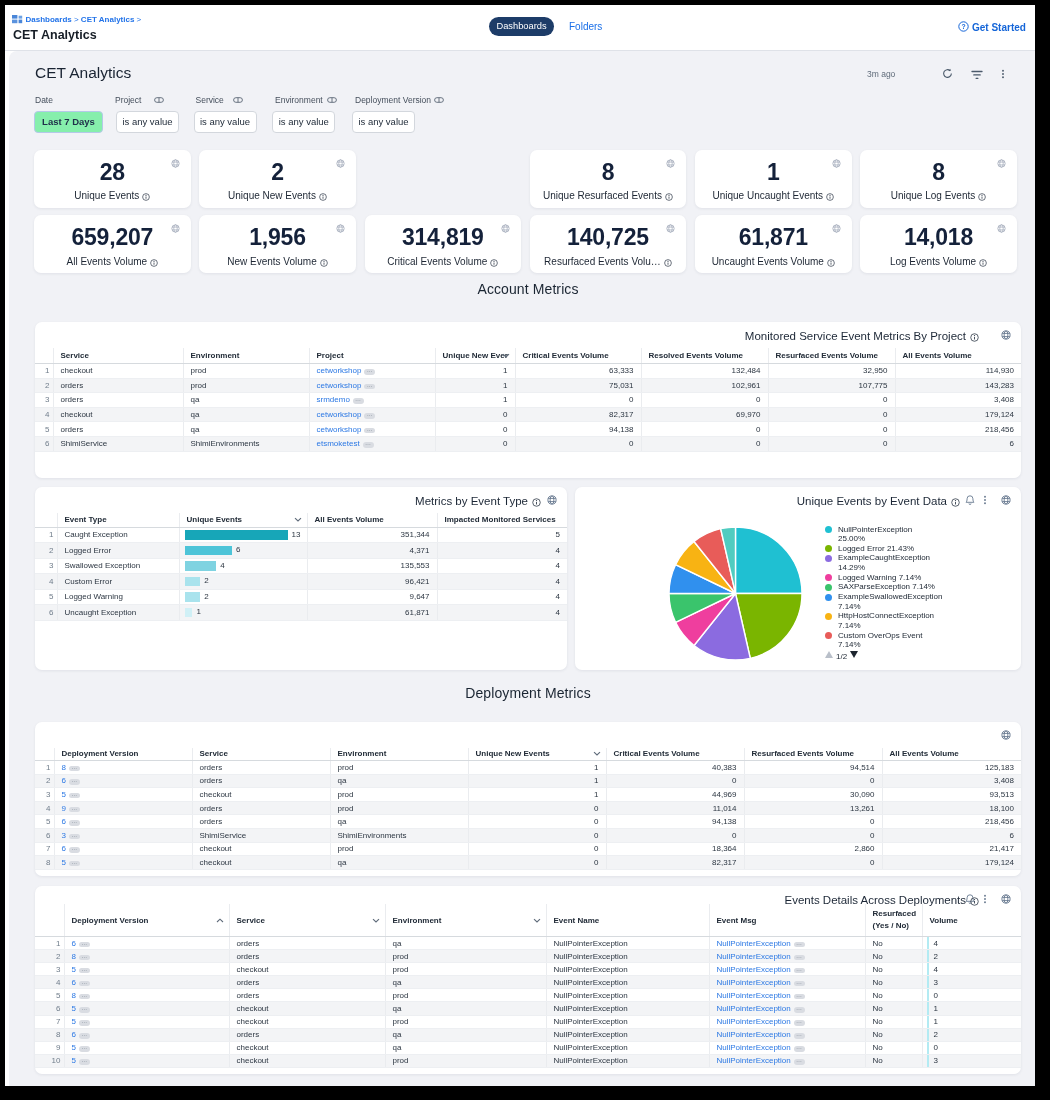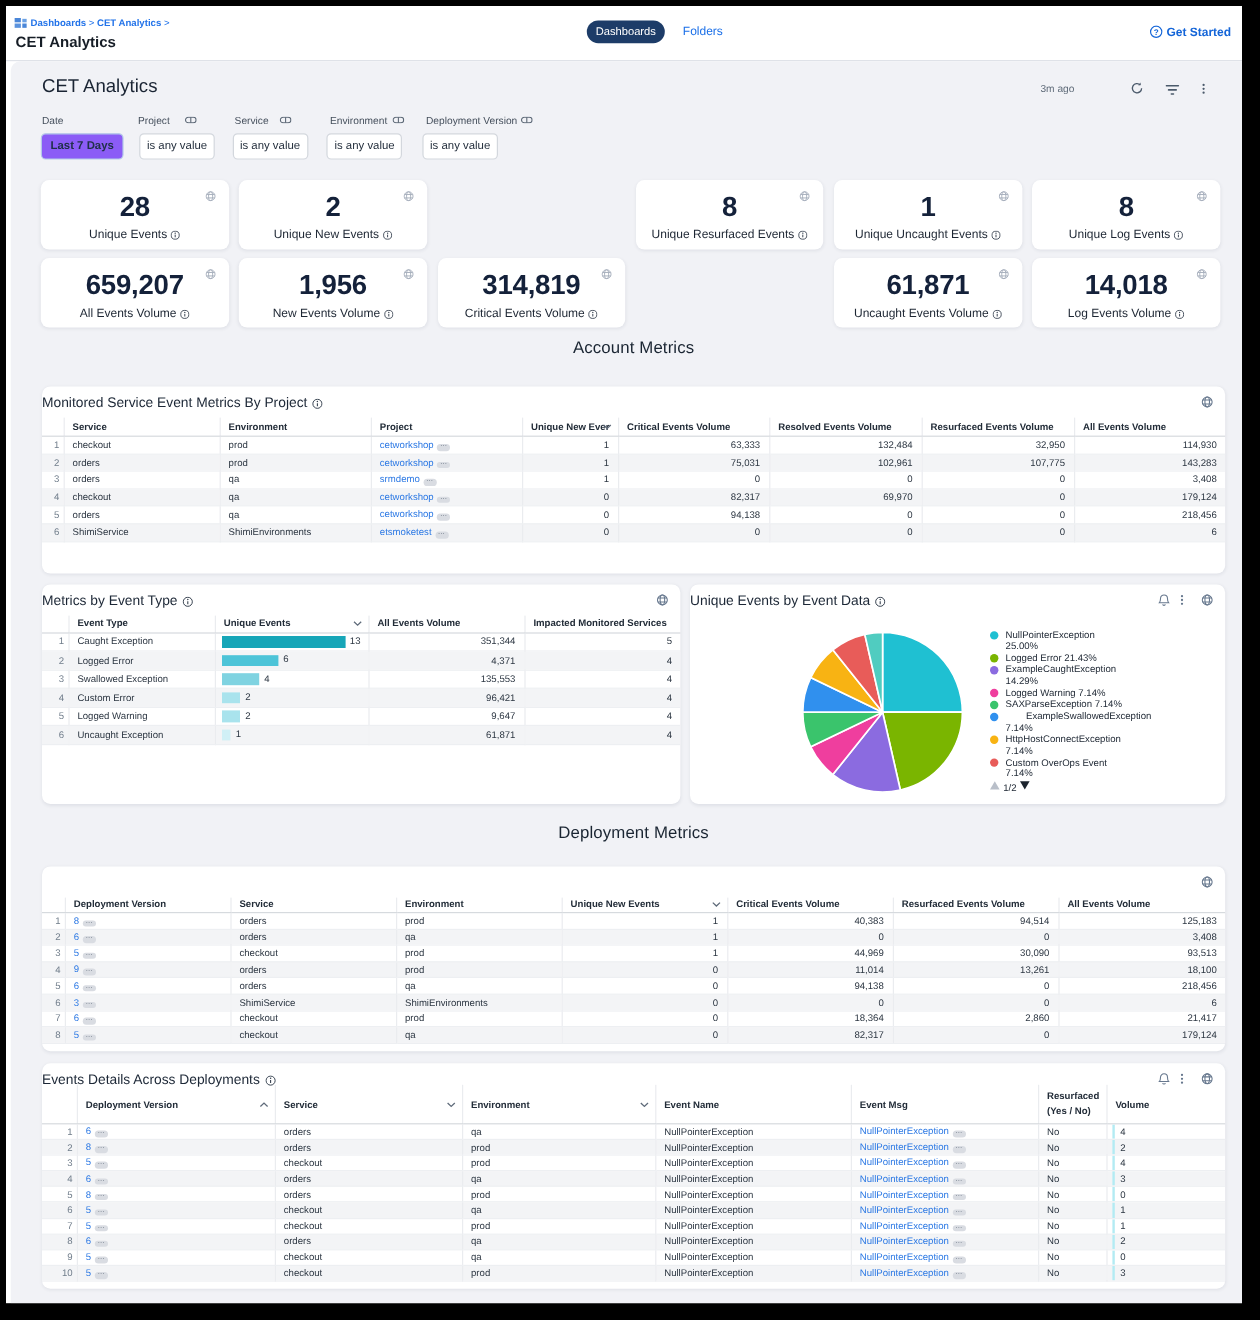--- a/index.html
+++ b/index.html
@@ -1,20 +1,20 @@
 <!DOCTYPE html>
 <html><head><meta charset="utf-8"><style>
 *{margin:0;padding:0;box-sizing:border-box}
 html,body{width:1050px;height:1100px;background:#000;font-family:"Liberation Sans",sans-serif;-webkit-font-smoothing:antialiased}
 .win{position:absolute;left:5px;top:5px;width:1030px;height:1081px;background:#fff;overflow:hidden}
 .abs{position:absolute}
 .panel{position:absolute;left:4px;top:46px;width:1026px;height:1035px;background:#f1f2f6;border-top-left-radius:8px}
 .card{position:absolute;background:#fff;border-radius:7px;box-shadow:0 1px 3px rgba(25,35,60,.08)}
 .sechdr{position:absolute;left:30px;width:986px;text-align:center;font-size:14px;font-weight:500;color:#1a2532;letter-spacing:.1px}
-.ttl{position:absolute;left:0;top:8px;width:100%;text-align:left;font-size:11.5px;color:#1c2736;font-weight:500}
+.ttl{position:absolute;left:0;top:8px;width:100%;text-align:right;font-size:11.5px;color:#1c2736;font-weight:500}
 .ttl .ico{display:inline-block;vertical-align:-1.5px;margin-left:4px}
 table.tb{border-collapse:collapse;table-layout:fixed;position:absolute;left:0;font-size:8px;color:#2c3642}
 table.tb td,table.tb th{overflow:hidden;white-space:nowrap;border-right:1px solid #eaecef;padding:0 0 0 7px;text-align:left;font-weight:400;vertical-align:middle}
 table.tb td:last-child,table.tb th:last-child{border-right:none}
 table.tb th{font-weight:700;color:#222c38;border-bottom:1px solid #d6dade;position:relative}
 table.tb td{border-bottom:1px solid #edeff2}
 table.tb tr.even td{background:#f3f4f6}
 table.tb .rn{color:#707d8b;text-align:right;padding:0 3px 0 0}
 table.tb .num{text-align:right;padding:0 7px 0 0}
 table.tb td.vol{position:relative;padding-left:11px}
@@ -108,21 +108,21 @@
     </div>
 <div class="abs" style="left:350px;top:90px;font-size:8.5px;font-weight:500;color:#454f5c">Deployment Version</div>
 <div class="abs" style="left:429px;top:92px">
       <svg width="10" height="6" viewBox="0 0 10 6" style="display:block">
         <g fill="none" stroke="#5b6775" stroke-width="0.9">
           <rect x="0.6" y="0.7" width="8.8" height="4.6" rx="2.3"></rect>
           <line x1="5" y1="0.7" x2="5" y2="5.3"></line>
         </g>
       </svg>
     </div>
-<div class="abs" style="left:29px;top:106px;width:69px;height:21.5px;background:#8b5cf6;border:1px solid #b4c9e8;border-radius:4px;font-size:9.5px;font-weight:600;color:#20304a;text-align:center;line-height:20px">Last 7 Days</div>
+<div class="abs" style="left:29px;top:106px;width:69px;height:21.5px;background:#86efac;border:1px solid #b4c9e8;border-radius:4px;font-size:9.5px;font-weight:600;color:#20304a;text-align:center;line-height:20px">Last 7 Days</div>
 <div class="abs" style="left:111px;top:106px;width:63px;height:21.5px;background:#fff;border:1px solid #d3d7dd;border-radius:4px;font-size:9.5px;color:#232e3c;text-align:center;line-height:20px">is any value</div>
 <div class="abs" style="left:188.5px;top:106px;width:63px;height:21.5px;background:#fff;border:1px solid #d3d7dd;border-radius:4px;font-size:9.5px;color:#232e3c;text-align:center;line-height:20px">is any value</div>
 <div class="abs" style="left:267.3px;top:106px;width:63px;height:21.5px;background:#fff;border:1px solid #d3d7dd;border-radius:4px;font-size:9.5px;color:#232e3c;text-align:center;line-height:20px">is any value</div>
 <div class="abs" style="left:347px;top:106px;width:63px;height:21.5px;background:#fff;border:1px solid #d3d7dd;border-radius:4px;font-size:9.5px;color:#232e3c;text-align:center;line-height:20px">is any value</div>
 <div class="card mcard" style="left:29.0px;top:145px;width:156.6px;height:57.5px">
       <div class="abs" style="right:11px;top:8.5px">
         <svg width="9" height="9" viewBox="0 0 10 10" style="display:block">
           <g fill="none" stroke="#a7afbd" stroke-width="0.9">
             <circle cx="5" cy="5" r="4.1"></circle>
             <ellipse cx="5" cy="5" rx="1.9" ry="4.1"></ellipse>
@@ -244,20 +244,37 @@
         <svg width="9" height="9" viewBox="0 0 10 10" style="display:block">
           <g fill="none" stroke="#a7afbd" stroke-width="0.9">
             <circle cx="5" cy="5" r="4.1"></circle>
             <ellipse cx="5" cy="5" rx="1.9" ry="4.1"></ellipse>
             <path d="M1.2 3.4h7.6M1.2 6.6h7.6"></path>
           </g>
         </svg>
       </div>
       <div class="val" style="top:9px">314,819</div>
       <div class="lbl" style="top:41px">Critical Events Volume<span class="ico"><svg width="8" height="8" viewBox="0 0 10 10" style="display:block">
+            <circle cx="5" cy="5" r="4.2" fill="none" stroke="#333e4c" stroke-width="0.9"></circle>
+            <line x1="5" y1="4.4" x2="5" y2="7.2" stroke="#333e4c" stroke-width="1"></line>
+            <circle cx="5" cy="2.9" r="0.7" fill="#333e4c"></circle>
+          </svg></span></div>
+    </div>
+<div class="card mcard" style="left:524.7px;top:210px;width:156.6px;height:58px">
+      <div class="abs" style="right:11px;top:8.5px">
+        <svg width="9" height="9" viewBox="0 0 10 10" style="display:block">
+          <g fill="none" stroke="#a7afbd" stroke-width="0.9">
+            <circle cx="5" cy="5" r="4.1"></circle>
+            <ellipse cx="5" cy="5" rx="1.9" ry="4.1"></ellipse>
+            <path d="M1.2 3.4h7.6M1.2 6.6h7.6"></path>
+          </g>
+        </svg>
+      </div>
+      <div class="val" style="top:9px">140,725</div>
+      <div class="lbl" style="top:41px">Resurfaced Events Volu…<span class="ico"><svg width="8" height="8" viewBox="0 0 10 10" style="display:block">
             <circle cx="5" cy="5" r="4.2" fill="none" stroke="#333e4c" stroke-width="0.9"></circle>
             <line x1="5" y1="4.4" x2="5" y2="7.2" stroke="#333e4c" stroke-width="1"></line>
             <circle cx="5" cy="2.9" r="0.7" fill="#333e4c"></circle>
           </svg></span></div>
     </div>
 <div class="card mcard" style="left:690.0px;top:210px;width:156.6px;height:58px">
       <div class="abs" style="right:11px;top:8.5px">
         <svg width="9" height="9" viewBox="0 0 10 10" style="display:block">
           <g fill="none" stroke="#a7afbd" stroke-width="0.9">
             <circle cx="5" cy="5" r="4.1"></circle>
@@ -557,21 +574,21 @@
         </svg>
       </div>
       <div class="abs" style="left:250px;top:37.5px;font-size:8px;color:#232c38;line-height:9.66px">
         <div style="position:relative;padding-left:13px"><span style="position:absolute;left:0;top:1.5px;width:7px;height:7px;border-radius:50%;background:#1fc0d2"></span>NullPointerException</div>
         <div style="position:relative;padding-left:13px">25.00%</div>
         <div style="position:relative;padding-left:13px"><span style="position:absolute;left:0;top:1.5px;width:7px;height:7px;border-radius:50%;background:#7ab500"></span>Logged Error 21.43%</div>
         <div style="position:relative;padding-left:13px"><span style="position:absolute;left:0;top:1.5px;width:7px;height:7px;border-radius:50%;background:#8b6be0"></span>ExampleCaughtException</div>
         <div style="position:relative;padding-left:13px">14.29%</div>
         <div style="position:relative;padding-left:13px"><span style="position:absolute;left:0;top:1.5px;width:7px;height:7px;border-radius:50%;background:#ef3e9e"></span>Logged Warning 7.14%</div>
         <div style="position:relative;padding-left:13px"><span style="position:absolute;left:0;top:1.5px;width:7px;height:7px;border-radius:50%;background:#3ac46c"></span>SAXParseException 7.14%</div>
-        <div style="position:relative;padding-left:30px"><span style="position:absolute;left:0;top:1.5px;width:7px;height:7px;border-radius:50%;background:#3090ee"></span>ExampleSwallowedException</div>
+        <div style="position:relative;padding-left:13px"><span style="position:absolute;left:0;top:1.5px;width:7px;height:7px;border-radius:50%;background:#3090ee"></span>ExampleSwallowedException</div>
         <div style="position:relative;padding-left:13px">7.14%</div>
         <div style="position:relative;padding-left:13px"><span style="position:absolute;left:0;top:1.5px;width:7px;height:7px;border-radius:50%;background:#f8b313"></span>HttpHostConnectException</div>
         <div style="position:relative;padding-left:13px">7.14%</div>
         <div style="position:relative;padding-left:13px"><span style="position:absolute;left:0;top:1.5px;width:7px;height:7px;border-radius:50%;background:#e85c59"></span>Custom OverOps Event</div>
         <div style="position:relative;padding-left:13px">7.14%</div>
         <div style="position:relative;padding-left:0;margin-top:.5px"><span style="display:inline-block;width:0;height:0;border-left:4.5px solid transparent;border-right:4.5px solid transparent;border-bottom:7px solid #b9bfc9;vertical-align:1px"></span><span style="margin:0 3px">1/2</span><span style="display:inline-block;width:0;height:0;border-left:4.5px solid transparent;border-right:4.5px solid transparent;border-top:7px solid #1c242e;vertical-align:1px"></span></div>
       </div>
     </div>
 <div class="sechdr" style="top:680px">Deployment Metrics</div>
 <div class="card" style="left:30px;top:717px;width:986px;height:154px">

